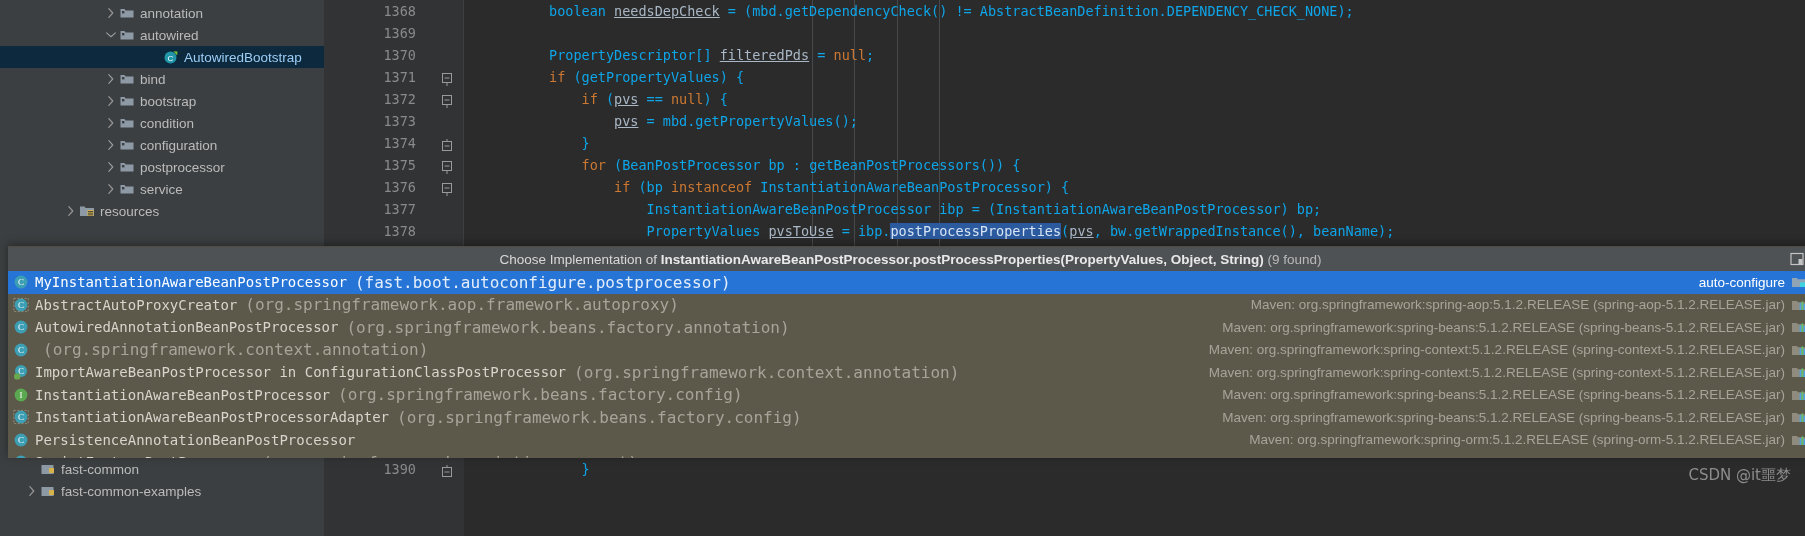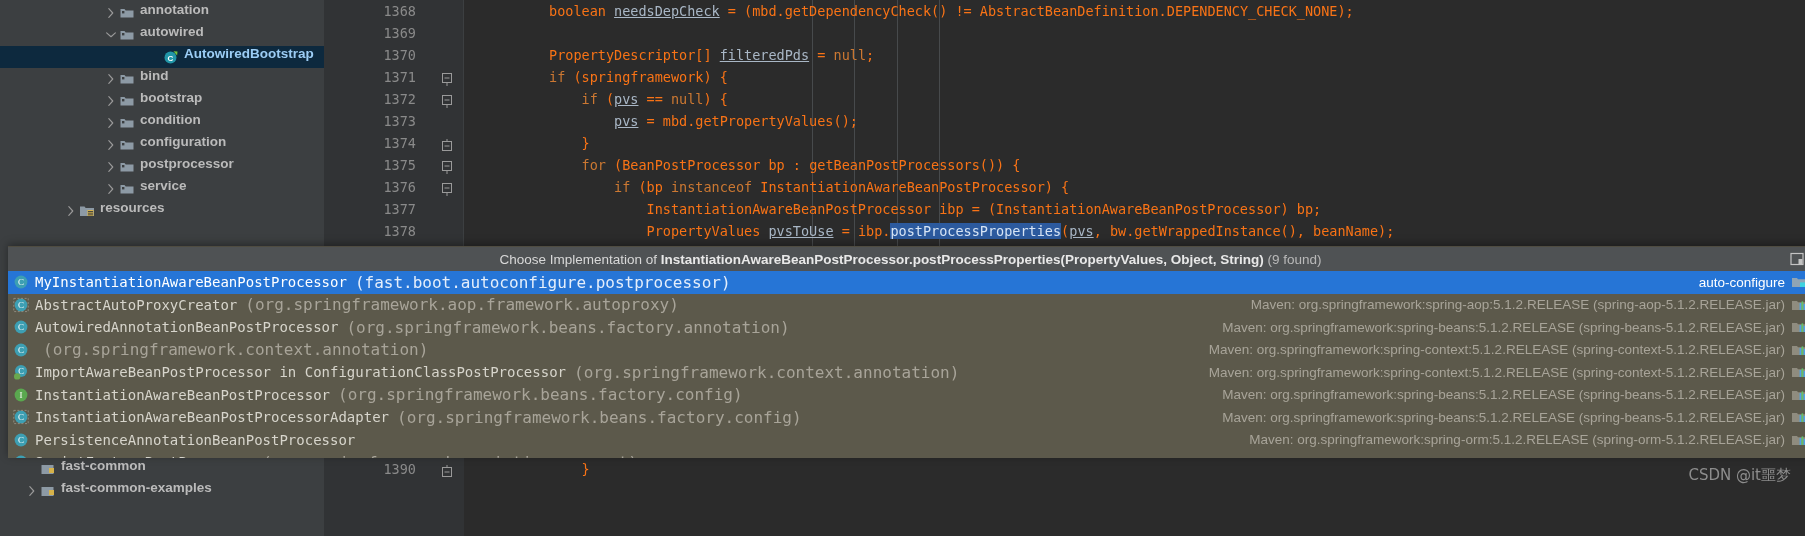--- a/index.html
+++ b/index.html
@@ -14,23 +14,22 @@
   
   .ide { position: absolute; inset: 0; display: flex; }
 
   
   .tree {
     width: 324px; height: 536px; background: #3c3f41;
     padding-top: 2px; flex: 0 0 324px;
     font-size: 13.5px; color: #bbbbbb;
   }
   .tree-row {
-    height: 22px; display: flex; align-items: flex-start; white-space: nowrap;
+    height: 22px; display: flex; align-items: center; white-space: nowrap;
     padding-right: 4px;
-    font-weight: bold;
   }
   .tree-row.selected { background: #0d293e; }
   .tree-row .ind { display: inline-block; }
   .chev {
     width: 14px; height: 22px; flex: 0 0 14px;
     display: inline-flex; align-items: center; justify-content: center;
     color: #9a9a9a; font-size: 10px; line-height: 1;
   }
   .chev svg { display: block; }
   .ico { width: 18px; height: 22px; flex: 0 0 18px; display: inline-flex; align-items: center; justify-content: center; }
@@ -54,21 +53,21 @@
     position: absolute; left: 0; width: 92px; text-align: right;
     color: #8a8a8a; font-family: "DejaVu Sans Mono", monospace; font-size: 13.5px;
   }
   .fold {
     position: absolute; left: 118px; top: 4px; width: 10px; height: 14px;
     color: #9a9a9a;
   }
   .ctext { position: absolute; left: 160px; color: #a9b7c6; }
   .k { color: #cc7832; }
   .f { color: #a9b7c6; text-decoration: underline; text-align: right; }
-  .id { color: #f97316; }
+  .id { color: #0ea5e9; }
   .hl { background: #2c5a9e; color: #d6e4f5; }
   .indentguide { position: absolute; top: 0; bottom: 0; width: 1px; background: #474a4c; }
 
   
   .popup {
     position: absolute; left: 8px; top: 246px; width: 1805px; height: 212px;
     background: #5c594b; border-top: 1px solid #4f4c41;
     box-shadow: 0 -2px 8px rgba(0,0,0,.35);
     display: flex; flex-direction: column;
   }
@@ -295,21 +294,21 @@
           <div class="sep"></div>
         </div>
       <div class="indentguide" style="left:488px;"></div>
       <div class="indentguide" style="left:530px;"></div>
       <div class="indentguide" style="left:573px;"></div>
       <div class="indentguide" style="left:615px;"></div>
       <div class="code-area" id="code"><div class="cl"><span class="lno">1368</span><span class="ctext"><span class="id">        boolean </span><span class="f">needsDepCheck</span><span class="id"> = (mbd.getDependencyCheck() != AbstractBeanDefinition.</span><span class="id">DEPENDENCY_CHECK_NONE</span><span class="id">);</span></span></div><div class="cl"><span class="lno">1369</span><span class="ctext"></span></div><div class="cl"><span class="lno">1370</span><span class="ctext"><span class="id">        PropertyDescriptor[] </span><span class="f">filteredPds</span><span class="id"> = </span><span class="k">null</span><span class="id">;</span></span></div><div class="cl"><span class="lno">1371</span><span class="fold"><svg width="11" height="13" viewBox="0 0 11 13">
                 <rect x="0.5" y="0.5" width="9" height="9" fill="none" stroke="#9a9a9a" stroke-width="1"></rect>
                 <line x1="2.5" y1="5" x2="7.5" y2="5" stroke="#9a9a9a" stroke-width="1"></line>
                 <line x1="5" y1="10" x2="5" y2="13" stroke="#9a9a9a" stroke-width="1"></line>
-              </svg></span><span class="ctext"><span class="id">        </span><span class="k">if</span><span class="id"> (springframework) {</span></span></div><div class="cl"><span class="lno">1372</span><span class="fold"><svg width="11" height="13" viewBox="0 0 11 13">
+              </svg></span><span class="ctext"><span class="id">        </span><span class="k">if</span><span class="id"> (getPropertyValues) {</span></span></div><div class="cl"><span class="lno">1372</span><span class="fold"><svg width="11" height="13" viewBox="0 0 11 13">
                 <rect x="0.5" y="0.5" width="9" height="9" fill="none" stroke="#9a9a9a" stroke-width="1"></rect>
                 <line x1="2.5" y1="5" x2="7.5" y2="5" stroke="#9a9a9a" stroke-width="1"></line>
                 <line x1="5" y1="10" x2="5" y2="13" stroke="#9a9a9a" stroke-width="1"></line>
               </svg></span><span class="ctext"><span class="id">            </span><span class="k">if</span><span class="id"> (</span><span class="f">pvs</span><span class="id"> == </span><span class="k">null</span><span class="id">) {</span></span></div><div class="cl"><span class="lno">1373</span><span class="ctext"><span class="id">                </span><span class="f">pvs</span><span class="id"> = mbd.getPropertyValues();</span></span></div><div class="cl"><span class="lno">1374</span><span class="fold"><svg width="11" height="13" viewBox="0 0 11 13">
                 <rect x="0.5" y="2.5" width="9" height="9" fill="none" stroke="#9a9a9a" stroke-width="1"></rect>
                 <line x1="2.5" y1="7" x2="7.5" y2="7" stroke="#9a9a9a" stroke-width="1"></line>
                 <line x1="5" y1="0" x2="5" y2="2.5" stroke="#9a9a9a" stroke-width="1"></line>
               </svg></span><span class="ctext"><span class="id">            }</span></span></div><div class="cl"><span class="lno">1375</span><span class="fold"><svg width="11" height="13" viewBox="0 0 11 13">
                 <rect x="0.5" y="0.5" width="9" height="9" fill="none" stroke="#9a9a9a" stroke-width="1"></rect>
                 <line x1="2.5" y1="5" x2="7.5" y2="5" stroke="#9a9a9a" stroke-width="1"></line>

